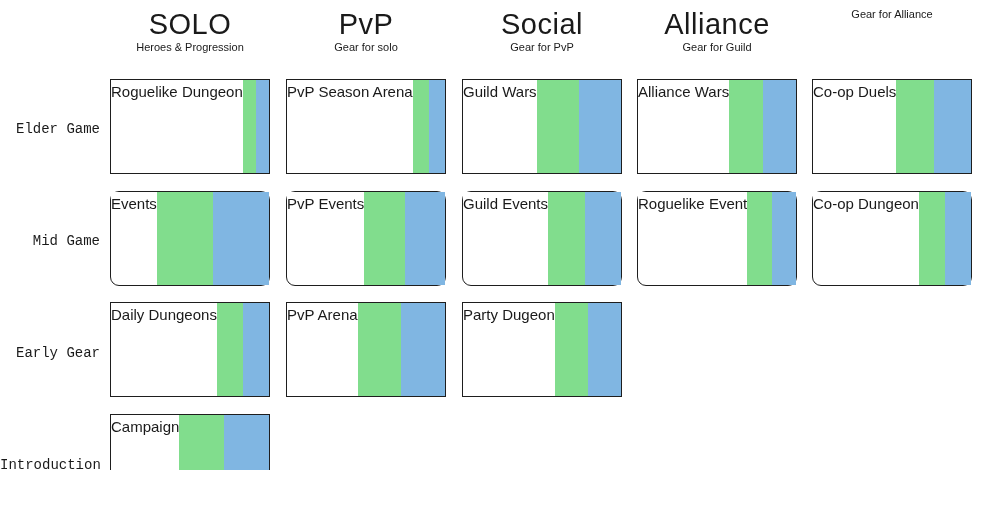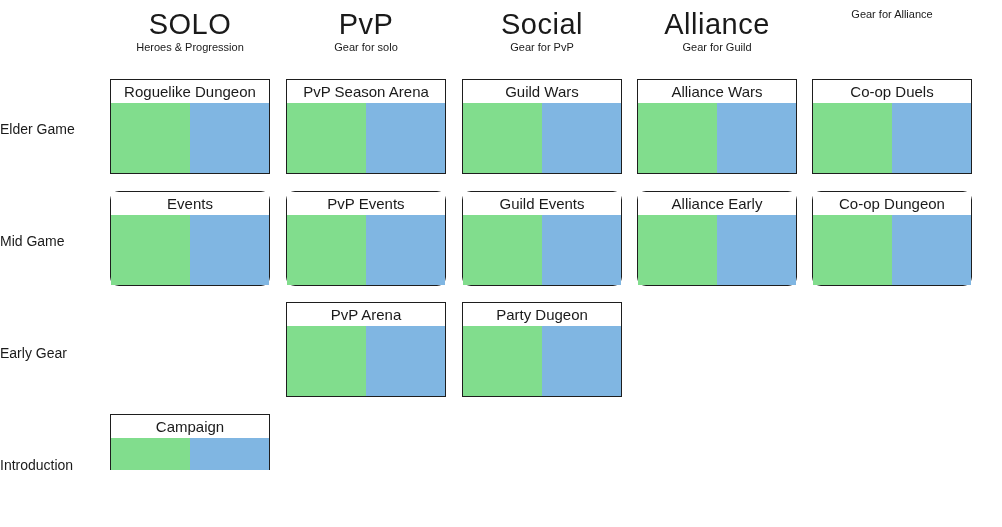--- a/index.html
+++ b/index.html
@@ -39,35 +39,36 @@
     white-space: nowrap;
   }
 
   
   .row-label {
     position: absolute;
     left: 0;
     width: 100px;
     height: 26px;
     line-height: 26px;
-    text-align: left;
+    text-align: right;
     font-size: 14px;
     white-space: nowrap;
+    font-family: Liberation Mono, monospace;
   }
 
   
   .card {
     position: absolute;
     width: 160px;
     height: 95px;
     box-sizing: border-box;
     border: 1.5px solid var(--border, #1e1e1e);
     background: #ffffff;
     display: flex;
-    flex-direction: column;
+    flex-direction: row;
   }
   .card-title {
     height: 23px;
     line-height: 23px;
     text-align: center;
     font-size: 15px;
     background: #ffffff;
     white-space: nowrap;
     overflow: hidden;
     flex: 0 0 auto;
@@ -180,34 +181,41 @@
     </div>
   </div>
   <div class="card r1 c2">
     <div class="card-title">Guild Events</div>
     <div class="card-body">
       <div class="half half-green"></div>
       <div class="half half-blue"></div>
     </div>
   </div>
   <div class="card r1 c3">
-    <div class="card-title">Alliance Early</div>
+    <div class="card-title">Roguelike Event</div>
     <div class="card-body">
       <div class="half half-green"></div>
       <div class="half half-blue"></div>
     </div>
   </div>
   <div class="card r1 c4">
     <div class="card-title">Co-op Dungeon</div>
     <div class="card-body">
       <div class="half half-green"></div>
       <div class="half half-blue"></div>
     </div>
   </div>
 
+  <div class="card r2 c0">
+    <div class="card-title">Daily Dungeons</div>
+    <div class="card-body">
+      <div class="half half-green"></div>
+      <div class="half half-blue"></div>
+    </div>
+  </div>
   <div class="card r2 c1">
     <div class="card-title">PvP Arena</div>
     <div class="card-body">
       <div class="half half-green"></div>
       <div class="half half-blue"></div>
     </div>
   </div>
   <div class="card r2 c2">
     <div class="card-title">Party Dugeon</div>
     <div class="card-body">

